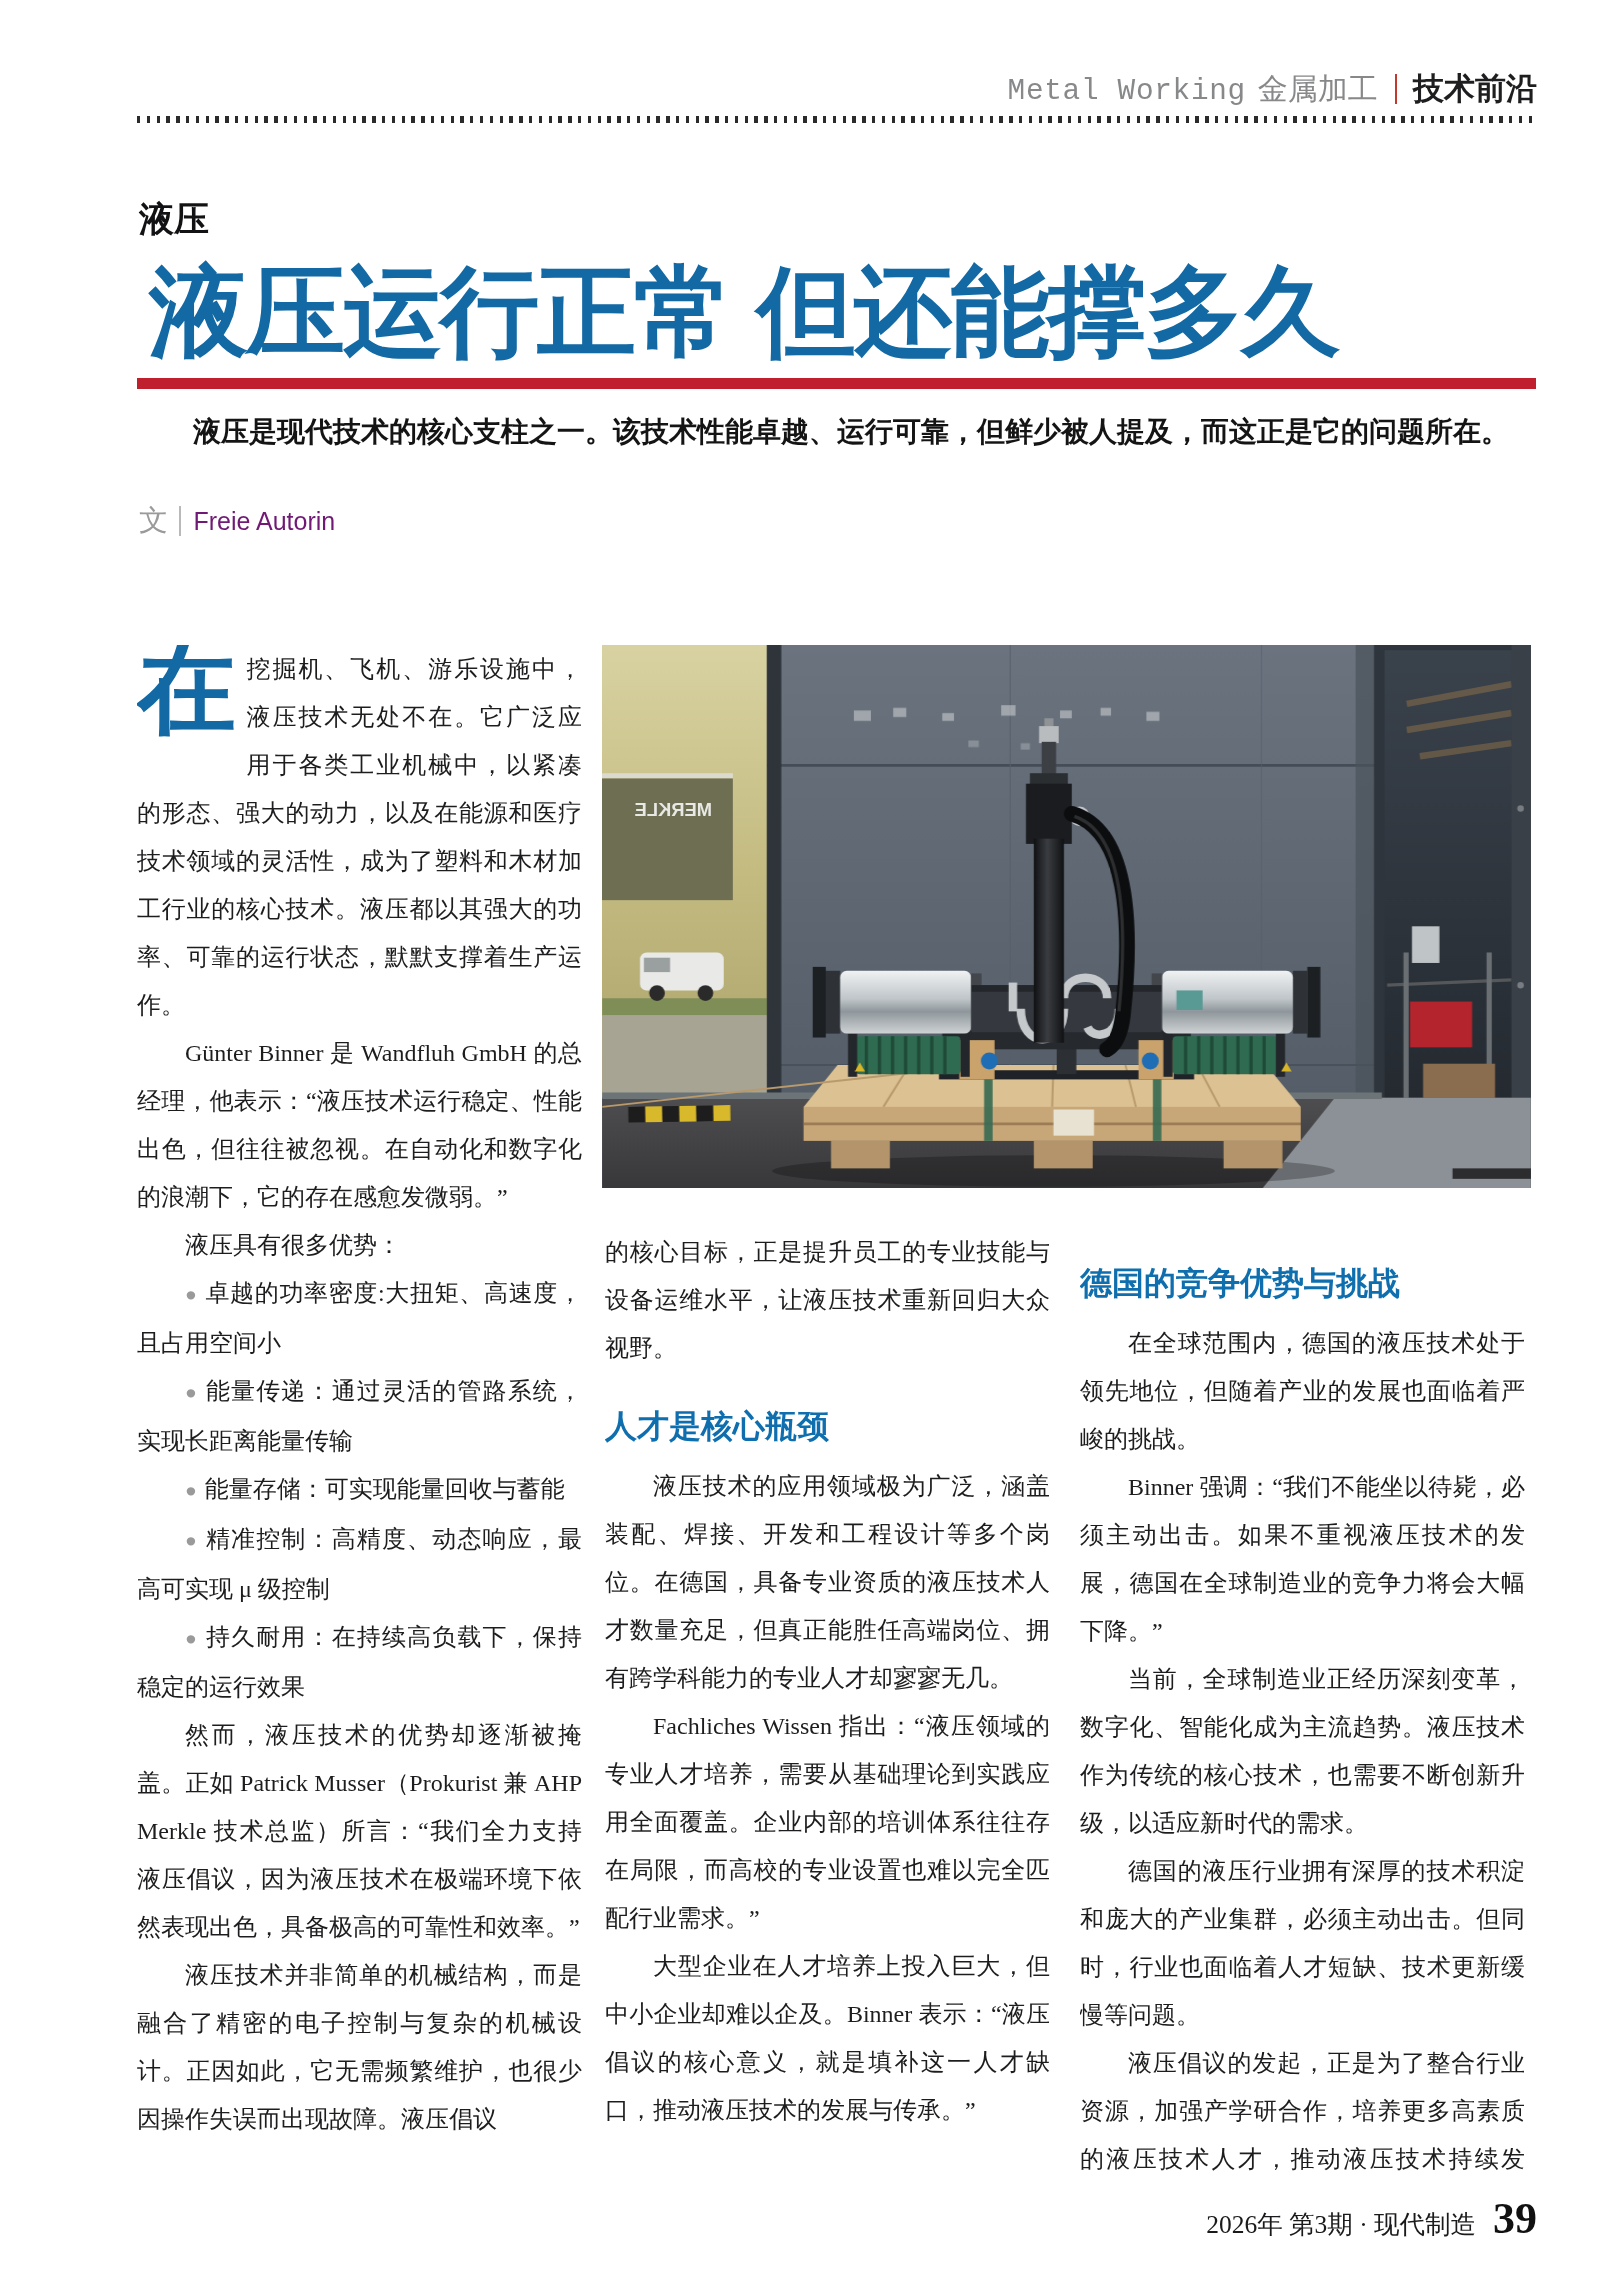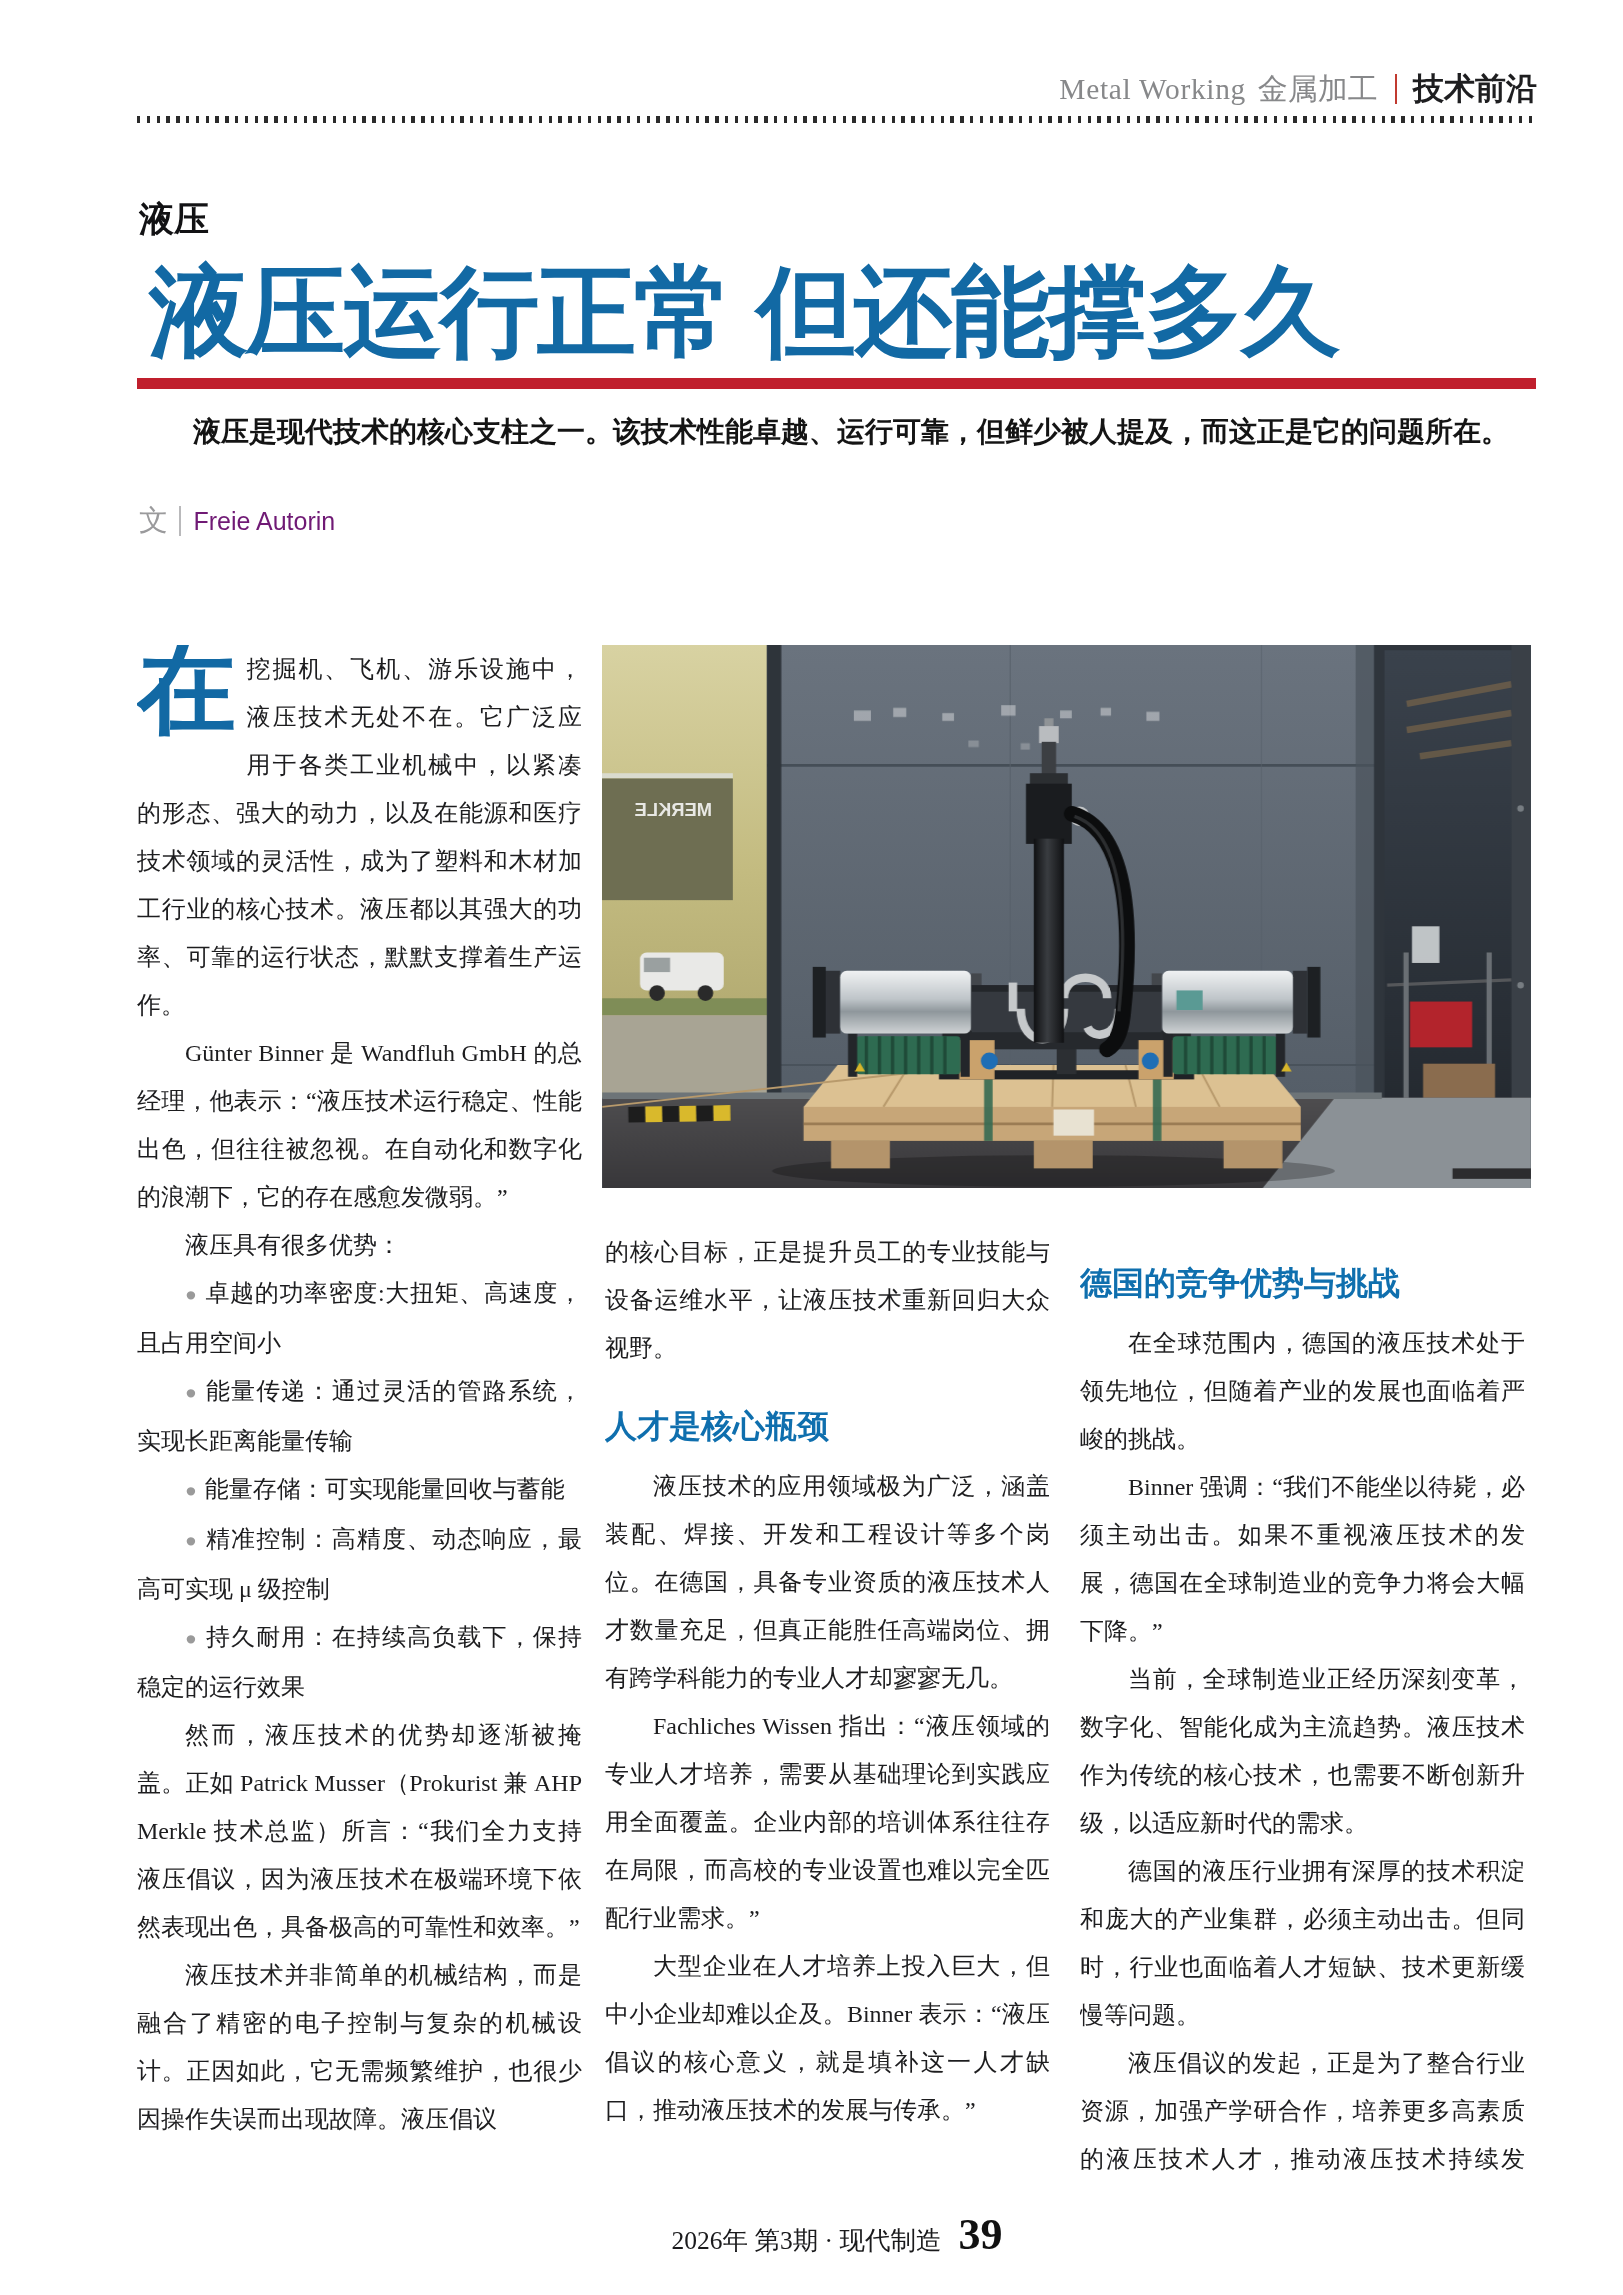--- a/index.html
+++ b/index.html
@@ -2,21 +2,21 @@
 <html style="font-size:10.5px"><head>
 <meta charset="utf-8">
 <style>
   html,body{margin:0;padding:0;background:#777;}
   .page{
     position:relative;width:1623px;height:2295px;background:#ffffff;
     font-family:"Liberation Serif","DejaVu Serif",serif;color:#1d1d1f;overflow:hidden;
   }
   
   .hdr{position:absolute;top:68px;left:137px;width:1400px;text-align:right;white-space:nowrap;}
-  .hdr .en{font-family:Liberation Serif, serif;font-size:29.4px;color:#87888a;letter-spacing:0.7px;}
+  .hdr .en{font-family:Liberation Mono, monospace;font-size:29.4px;color:#87888a;letter-spacing:0.7px;}
   .hdr .cn{font-family:"Liberation Sans","DejaVu Sans",sans-serif;font-size:30px;color:#87888a;font-weight:500;margin-left:9.2px;}
   .hdr .sep{display:inline-block;width:2.6px;height:30px;background:#c13a30;margin:0 13px -5.2px 14.4px;}
   .hdr .col{font-family:Liberation Mono, monospace;font-size:31px;color:#1e1e20;font-weight:700;}
   .dotted{position:absolute;top:116px;left:137px;width:1400px;height:6.5px;
     background:repeating-linear-gradient(90deg,#2b2b2b 0 3.3px,transparent 3.3px 9.8px);}
   
   .kicker{position:absolute;top:196px;left:139px;font-family:"Liberation Sans","DejaVu Sans",sans-serif;
     font-size:35px;font-weight:700;color:#121214;}
   .title{position:absolute;top:247px;left:149px;font-family:"Liberation Sans","DejaVu Sans",sans-serif;
     font-size:99px;font-weight:700;color:#1269a4;letter-spacing:-2px;white-space:nowrap;}
@@ -39,22 +39,22 @@
   .h2{font-family:"Liberation Sans","DejaVu Sans",sans-serif;font-size:32px;font-weight:700;
     color:#0f6fae;margin:35px 0 17px 0;line-height:38px;}
   .h2.first{margin-top:4px;}
   .mm{font-family:"Liberation Sans","DejaVu Sans",sans-serif;color:#c01f2d;font-weight:800;
     font-style:italic;font-size:27.5px;letter-spacing:-2px;padding-left:9.2px;}
   
   .photo{position:absolute;top:645px;left:602px;width:929px;height:543px;overflow:hidden;background:#5a636d;}
   .caption{position:absolute;top:1206px;left:602px;width:929px;
     font-family:"Liberation Sans","DejaVu Sans",sans-serif;font-size:21.6px;line-height:29px;color:#2e2e30;}
   
-  .footer{position:absolute;top:2193px;left:137px;width:1400px;display:flex;justify-content:center;
-    align-items:baseline;margin-top:16px;}
+  .footer{position:absolute;top:2193px;left:137px;width:1400px;display:flex;justify-content:flex-end;
+    align-items:baseline;}
   .footer .issue{font-size:25.5px;color:#1a1a1c;}
   .footer .pageno{font-size:44px;color:#111;margin-left:17px;font-weight:600;}
 </style>
 </head>
 <body>
 
 <div class="page">
 
   <div class="hdr">
     <span class="en">Metal Working</span>

